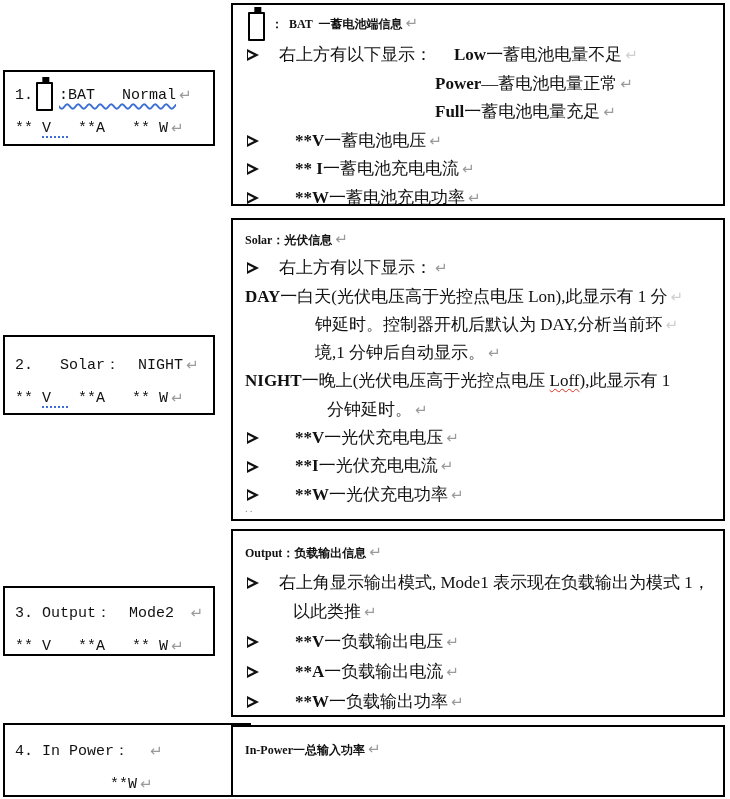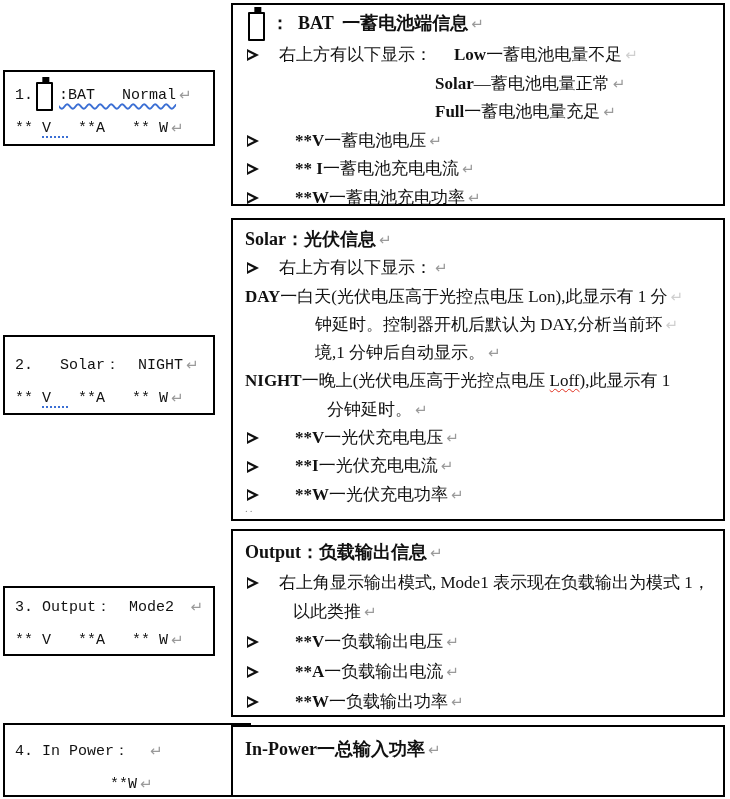--- a/index.html
+++ b/index.html
@@ -8,33 +8,33 @@
     font-family:"Liberation Serif","DejaVu Serif",serif;color:#111;
     overflow:hidden;
   }
   .box{position:absolute;border:2px solid #000;background:#fff;box-sizing:border-box;}
   .t{white-space:pre-wrap;}
 
   
   .lbox{font-family:"Liberation Mono","DejaVu Sans Mono",monospace;font-size:15px;line-height:33px;padding:7px 10px 0 10px;}
   #lbox1{left:3px;top:70px;width:212px;height:76px;}
   #lbox2{left:3px;top:335px;width:212px;height:80px;padding-top:12px;}
-  #lbox3{left:3px;top:586px;width:212px;height:70px;padding-top:3px;}
+  #lbox3{left:3px;top:586px;width:212px;height:70px;padding-top:9px;}
   #lbox4{left:3px;top:723px;width:248px;height:74px;padding-top:10px;}
   .lrow{display:flex;align-items:center;}
 
   
   .rbox{font-size:17px;padding:5px 12px;}
   #rbox1{left:231px;top:3px;width:494px;height:203px;line-height:27.5px;}
   #rbox2{left:231px;top:218px;width:494px;height:303px;line-height:28.3px;}
   #rbox3{left:231px;top:529px;width:494px;height:188px;line-height:29px;padding-top:7px;}
   #rbox4{left:231px;top:725px;width:494px;height:72px;line-height:28px;padding-top:8px;}
 
   .bold{font-weight:bold;}
-  .title{font-weight:bold;font-size:18px;}
+  .title{font-weight:bold;font-size:12px;}
   .row{display:flex;align-items:baseline;}
 
   
   .arrow{position:relative;display:inline-block;width:0;height:0;flex:0 0 auto;
     border-left:12px solid #111;border-top:6px solid transparent;border-bottom:6px solid transparent;
     align-self:center;}
   .arrow::after{content:"";position:absolute;left:-11px;top:-3px;width:0;height:0;
     border-left:6px solid #fff;border-top:3px solid transparent;border-bottom:3px solid transparent;}
   .ar-intro{margin-right:20px;margin-left:2px;}
   .ar-item{margin-right:36px;margin-left:2px;}
@@ -126,21 +126,21 @@
     <span class="ret">↵</span>
   </div>
   <div class="row">
     <span class="arrow ar-intro"></span>
     <span class="t">右上方有以下显示：</span>
     <span class="t bold opt-first">Low</span>
     <span class="t">一蓄电池电量不足</span>
     <span class="ret faint">↵</span>
   </div>
   <div class="row optind">
-    <span class="t bold">Solar</span>
+    <span class="t bold">Power</span>
     <span class="t">—蓄电池电量正常</span>
     <span class="ret">↵</span>
   </div>
   <div class="row optind">
     <span class="t bold">Full</span>
     <span class="t">一蓄电池电量充足</span>
     <span class="ret">↵</span>
   </div>
   <div class="row">
     <span class="arrow ar-item"></span>

